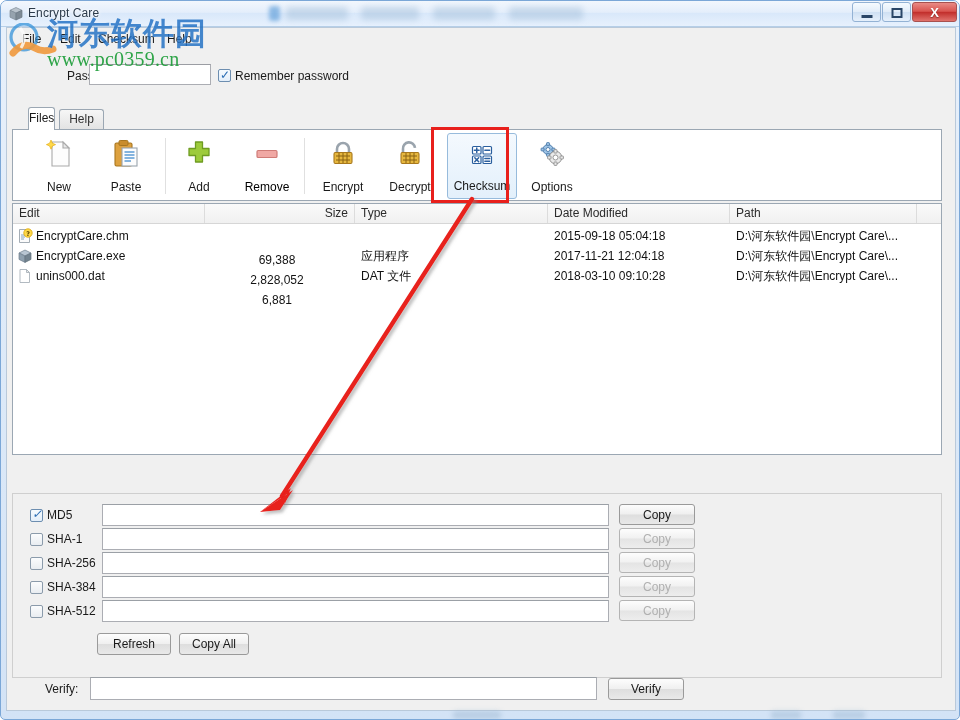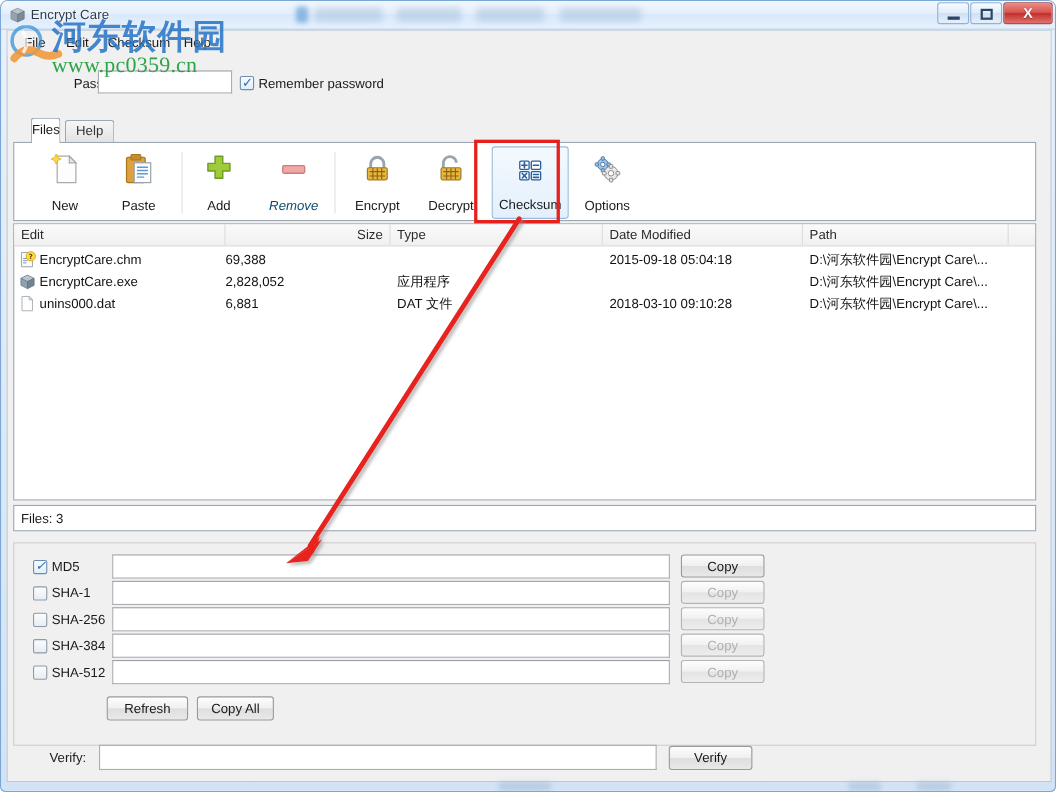--- a/index.html
+++ b/index.html
@@ -177,21 +177,21 @@
   .tbbtn .tb-ico {
     position: absolute; left: 50%; top: 4px;
     transform: translateX(-50%);
     width: 34px; height: 34px;
   }
   .tbbtn .tb-lbl {
     position: absolute; left: 0; right: 0; bottom: 5px;
     font-size: 12px; color: #1a1a1a;
     white-space: nowrap;
   }
-  .tbbtn.disabled .tb-lbl { color: #0c4a6e; font-style: italic; }
+  .tbbtn.disabled .tb-lbl { color: #000000; }
   .tb-sep {
     position: absolute; top: 8px;
     width: 1px; height: 56px;
     background: #e0e0e0;
   }
   #tb-checksum {
     border: 1px solid #97bbdc;
     border-radius: 3px;
     background: linear-gradient(180deg,#f4f9fe 0%,#e3f0fb 100%);
   }
@@ -226,21 +226,21 @@
   .lv-col .lbl { position: absolute; top: 0; white-space: nowrap; }
   .lv-col.numeric .lbl { right: 6px; }
   .lv-col .lbl.left { left: 6px; }
 
   .lv-row {
     position: absolute; left: 0;
     width: 928px; height: 20px;
     font-size: 12px; color: #121212;
   }
   .cell { position: absolute; top: 0; height: 20px; line-height: 20px; white-space: nowrap; overflow: hidden; }
-  .cell.right { text-align: left; }
+  .cell.right { text-align: center; margin-top: 24px; }
   .row-ico { position: absolute; left: 4px; top: 2px; width: 16px; height: 16px; }
 
   
   #statusbar {
     position: absolute; left: 11px; top: 458px;
     width: 930px; height: 24px;
     background: #ffffff;
     border: 1px solid #9ba7b3;
     font-size: 12px; color: #1a1a1a;
   }
@@ -586,41 +586,39 @@
       <span class="row-ico">
         <svg width="16" height="16" viewBox="0 0 16 16">
           <polygon points="8,2 14,5 8,8 2,5" fill="#b9c6d2" stroke="#70808e" stroke-width=".7"></polygon>
           <polygon points="2,5 8,8 8,14.4 2,11.4" fill="#8fa0ae" stroke="#70808e" stroke-width=".7"></polygon>
           <polygon points="14,5 8,8 8,14.4 14,11.4" fill="#73838f" stroke="#63727e" stroke-width=".7"></polygon>
         </svg>
       </span>
       <span class="cell" style="left:23px;width:169px;">EncryptCare.exe</span>
       <span class="cell right" style="left:192px;width:144px;">2,828,052</span>
       <span class="cell" style="left:348px;width:187px;">应用程序</span>
+      <span class="cell" style="left:541px;width:176px;">2017-11-21 12:04:18</span>
       <span class="cell" style="left:723px;width:200px;">D:\河东软件园\Encrypt Care\...</span>
     </div>
 
     <div class="lv-row" style="top:62px;">
       <span class="row-ico">
         <svg width="16" height="16" viewBox="0 0 16 16">
           <path d="M3 1.5 h6.5 l3 3 v10 h-9.5 z" fill="#ffffff" stroke="#a9b2ba" stroke-width=".9"></path>
           <path d="M9.5 1.5 v3 h3 z" fill="#eaeaea" stroke="#a9b2ba" stroke-width=".9"></path>
         </svg>
       </span>
       <span class="cell" style="left:23px;width:169px;">unins000.dat</span>
       <span class="cell right" style="left:192px;width:144px;">6,881</span>
       <span class="cell" style="left:348px;width:187px;">DAT 文件</span>
       <span class="cell" style="left:541px;width:176px;">2018-03-10 09:10:28</span>
       <span class="cell" style="left:723px;width:200px;">D:\河东软件园\Encrypt Care\...</span>
     </div>
   </div>
 
-  <div id="statusbar">
-    <span class="txt">Files: 3</span>
-  </div>
 
   <div id="checksum-panel">
 
     <div class="hashrow" style="top:10px;">
       <span class="hash-cb checked">
           <i class="tick">✓</i>
         </span>
       <span class="hash-lbl">MD5</span>
       <span class="hash-input"></span>
       <span class="hash-copy enabled">Copy</span>

